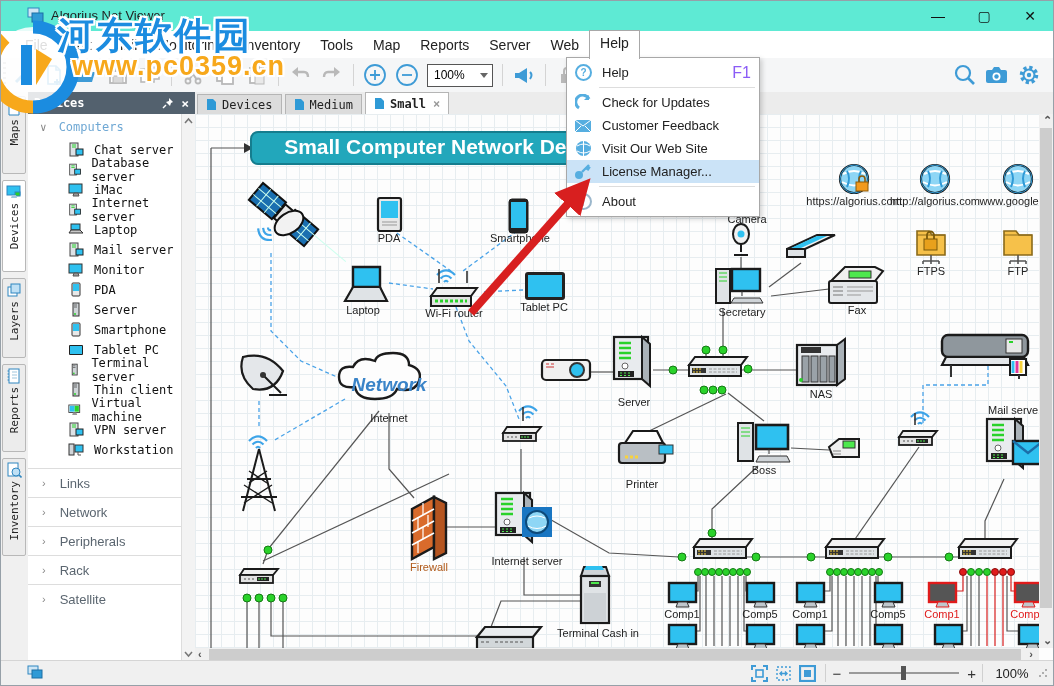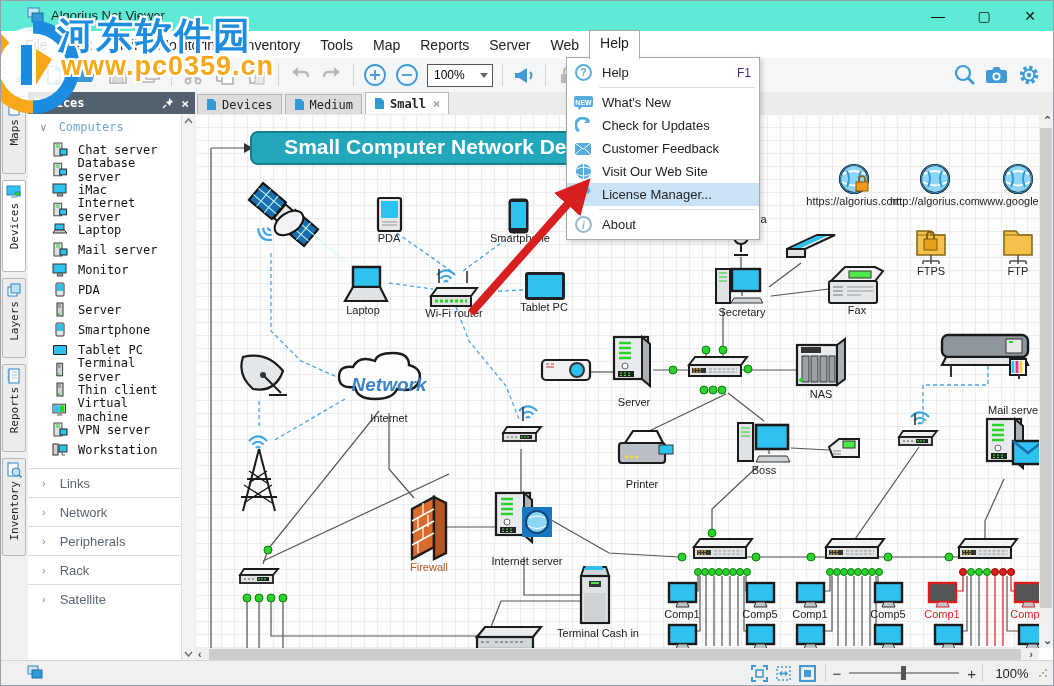--- a/index.html
+++ b/index.html
@@ -27,21 +27,21 @@
   .vtab{position:absolute;left:1px;width:24px;background:#ececec;border:1px solid #b8b8b8;border-radius:2px;display:flex;flex-direction:column;align-items:center;padding-top:3px;box-sizing:border-box;}
   .vtab.active{background:#fff;}
   .vtab .vlabel{writing-mode:vertical-rl;transform:rotate(180deg);font-family:"DejaVu Sans Mono",monospace;font-size:11px;color:#222;margin-top:3px;}
   
   #devpanel{position:absolute;left:27px;top:91px;bottom:24px;width:167px;background:#fff;border-right:1px solid #c4c4c4;}
   #devhead{height:22px;background:#53616e;color:#fff;font-family:"DejaVu Sans Mono",monospace;font-weight:bold;font-size:12px;display:flex;align-items:center;padding:0 6px;}
   #devhead .sp{flex:1;}
   #devtree{position:absolute;top:22px;bottom:0;left:0;right:13px;overflow:hidden;font-family:"DejaVu Sans Mono",monospace;font-size:12px;}
   .grow{display:flex;align-items:center;height:26px;padding-left:12px;color:#6fa8d4;}
   .grow .chev{margin-right:12px;color:#888;font-size:11px;}
-  .titem{display:flex;align-items:center;height:20px;padding-left:24px;color:#111;}
+  .titem{display:flex;align-items:center;height:20px;padding-left:40px;color:#111;}
   .titem .ti{width:16px;height:16px;margin-right:10px;}
   .cgrow{display:flex;align-items:center;height:28px;padding-left:14px;color:#5b6670;border-top:1px solid #ddd;font-family:"Liberation Sans",sans-serif;font-size:13px;}
   .cgrow .chev{margin-right:14px;color:#888;font-size:11px;}
   #devscroll{position:absolute;right:0;top:22px;bottom:0;width:13px;background:#f3f3f3;border-left:1px solid #ddd;}
   .sarr{position:absolute;left:2px;width:9px;height:9px;}
   
   #canvaswrap{position:absolute;left:194px;top:91px;right:0;bottom:24px;background:#fdfdfd;}
   #doctabs{position:absolute;left:0;top:0;right:0;height:22px;background:#ececec;border-bottom:1px solid #c9c9c9;display:flex;align-items:flex-end;padding-left:2px;}
   .dtab{height:19px;display:flex;align-items:center;background:#dcdcdc;border:1px solid #b5b5b5;border-bottom:none;margin-right:3px;padding:0 8px;font-family:"DejaVu Sans Mono",monospace;font-size:12px;color:#222;}
   .dtab.active{background:#fff;height:21px;font-weight:bold;justify-content:center;}
@@ -61,29 +61,29 @@
   .stsep{width:1px;height:18px;background:#d0d0d0;margin:0 6px;}
   .sbtn{width:24px;height:20px;display:flex;align-items:center;justify-content:center;}
   #zoomslider{display:flex;align-items:center;}
   #zoomslider .track{width:110px;height:2px;background:#9a9a9a;margin:0 8px;position:relative;}
   #zoomslider .handle{position:absolute;left:52px;top:-6px;width:5px;height:14px;background:#555;}
   #statuszoom{font-size:13px;color:#222;width:46px;text-align:center;}
   
   #helpmenu{position:absolute;left:565px;top:56px;width:192px;background:#fff;border:1px solid #a8a8a8;box-shadow:2px 2px 5px rgba(0,0,0,.18);z-index:50;padding:3px 0;}
   .hrow{display:flex;align-items:center;height:23px;padding:0 8px 0 5px;font-size:13px;color:#222;}
   .hrow .hic{width:22px;height:18px;margin-right:8px;display:flex;align-items:center;justify-content:center;}
-  .hrow .hsc{margin-left:auto;font-size:12px;color:#4c1d95;}
+  .hrow .hsc{margin-left:auto;font-size:16px;color:#8b5cf6;}
   .hrow.sel{background:#cbe3f7;text-align:right;}
   .hsep{height:1px;background:#ddd;margin:3px 4px 3px 32px;}
   
   #arrowsvg{position:absolute;left:0;top:0;z-index:60;pointer-events:none;}
   #watermark{position:absolute;left:0;top:8px;z-index:70;pointer-events:none;}
   #wm1{position:absolute;left:56px;top:2px;font-size:37px;font-weight:bold;color:#1b8ce0;letter-spacing:2px;
     text-shadow:-2px 0 #fff,2px 0 #fff,0 -2px #fff,0 2px #fff,-2px -2px #fff,2px 2px #fff,2px -2px #fff,-2px 2px #fff;white-space:nowrap;}
-  #wm2{position:absolute;left:60px;top:42px;font-size:27px;font-weight:bold;color:#f7a81b;letter-spacing:1px;
+  #wm2{position:absolute;left:71px;top:42px;font-size:27px;font-weight:bold;color:#f7a81b;letter-spacing:1px;
     text-shadow:-2px 0 #fff,2px 0 #fff,0 -2px #fff,0 2px #fff,-2px -2px #fff,2px 2px #fff,2px -2px #fff,-2px 2px #fff;white-space:nowrap;}
   text{font-family:"Liberation Sans",sans-serif;}
 </style>
 </head>
 <body>
 
 <svg width="0" height="0" style="position:absolute">
     <defs>
   <symbol id="s-srv" viewBox="0 0 16 16">
         <rect x="2" y="1" width="8" height="13" fill="#dde2e6" stroke="#444"></rect>
@@ -939,30 +939,20 @@
             <circle cx="8.5" cy="8.5" r="7.5" fill="none" stroke="#56aee0" stroke-width="2"></circle>
             <text x="8.5" y="12" text-anchor="middle" font-size="10" font-weight="bold" fill="#56aee0">?</text>
           </svg>
         </span>
       <span>Help</span>
       <span class="hsc">F1</span>
     </div>
     <div class="hsep"></div>
     <div class="hrow">
       <span class="hic">
-          <svg width="19" height="16">
-            <rect x="0" y="1" width="19" height="11" rx="2" fill="#56aee0"></rect>
-            <path d="M4 12l1 3 3-3z" fill="#56aee0"></path>
-            <text x="9.5" y="9.5" text-anchor="middle" font-size="7" font-weight="bold" fill="#fff">NEW</text>
-          </svg>
-        </span>
-      <span>What's New</span>
-    </div>
-    <div class="hrow">
-      <span class="hic">
           <svg width="17" height="17">
             <path d="M14 5A7 7 0 104 14" fill="none" stroke="#56aee0" stroke-width="3"></path>
             <path d="M14 1v5h-5z" fill="#56aee0"></path>
           </svg>
         </span>
       <span>Check for Updates</span>
     </div>
     <div class="hrow">
       <span class="hic">
           <svg width="18" height="14">

